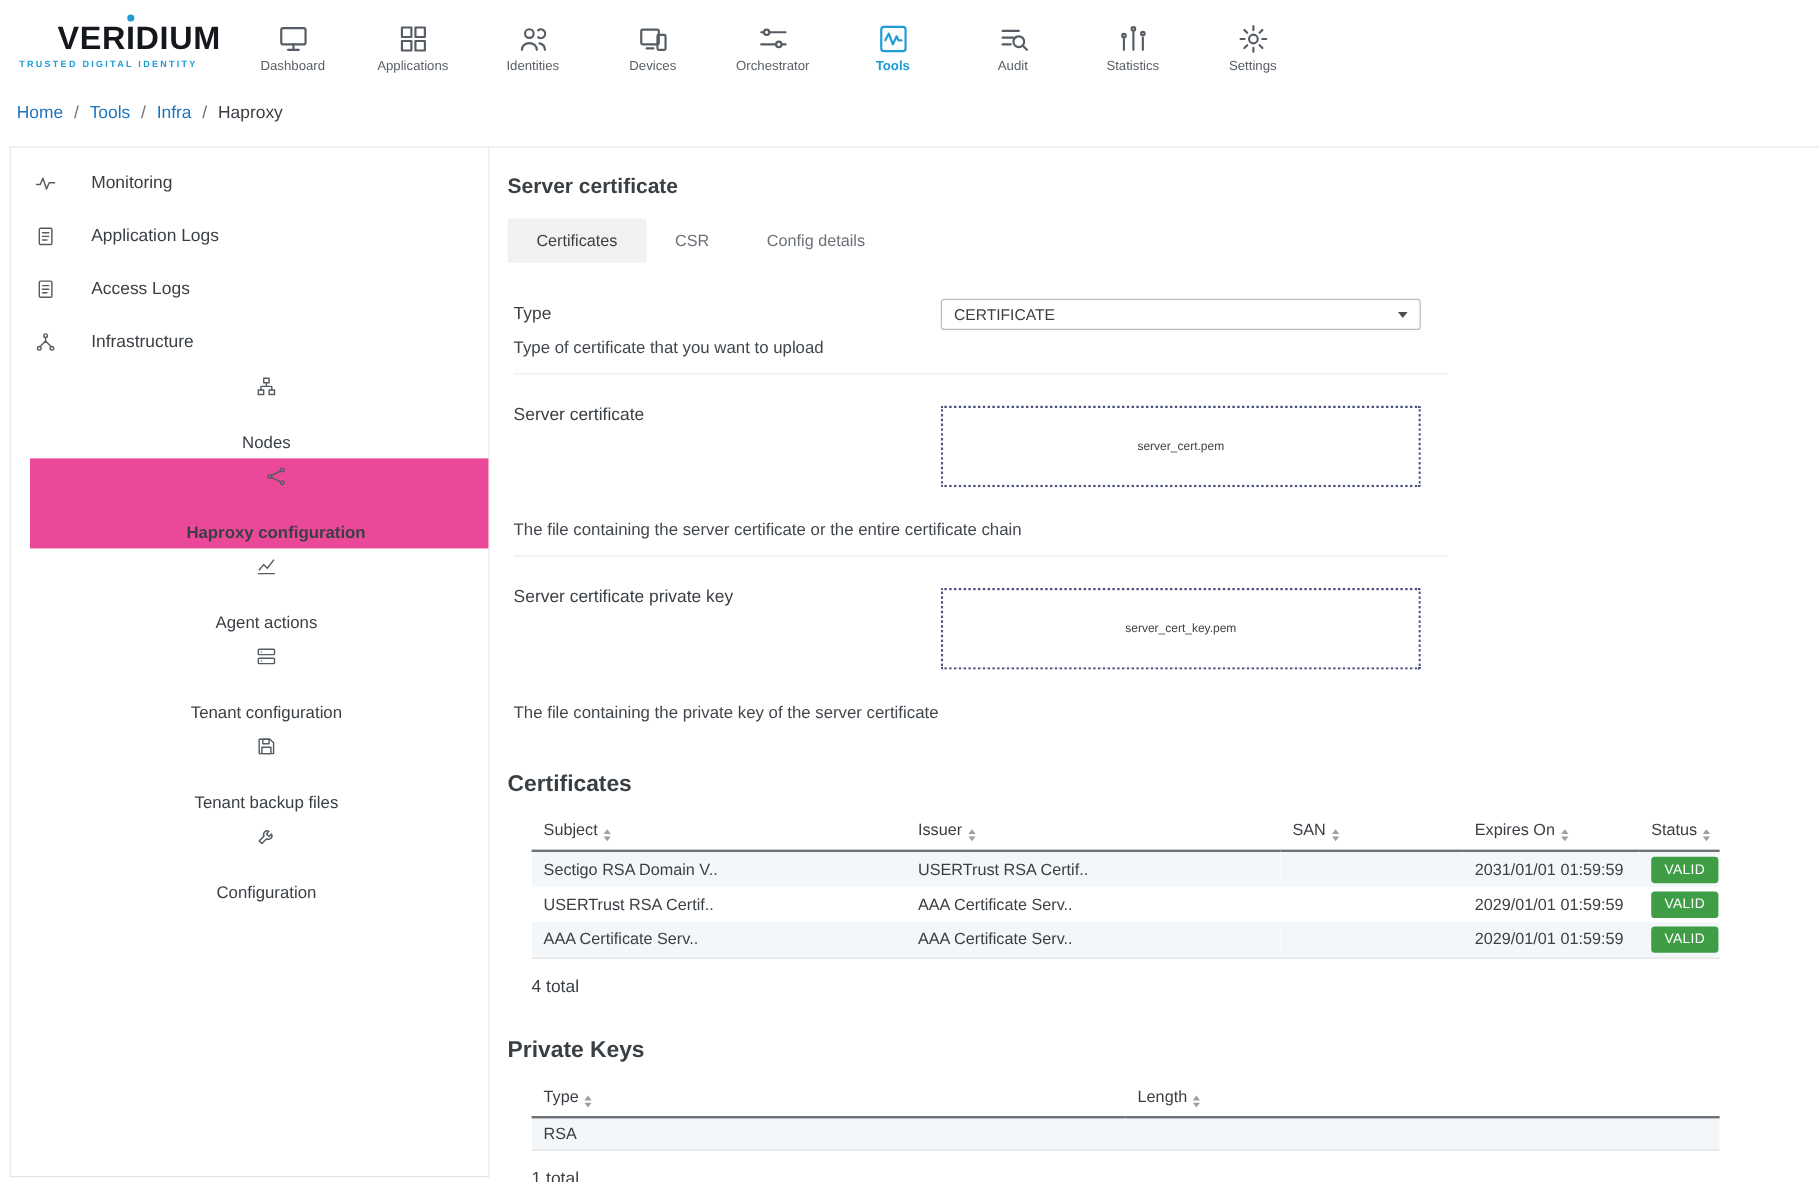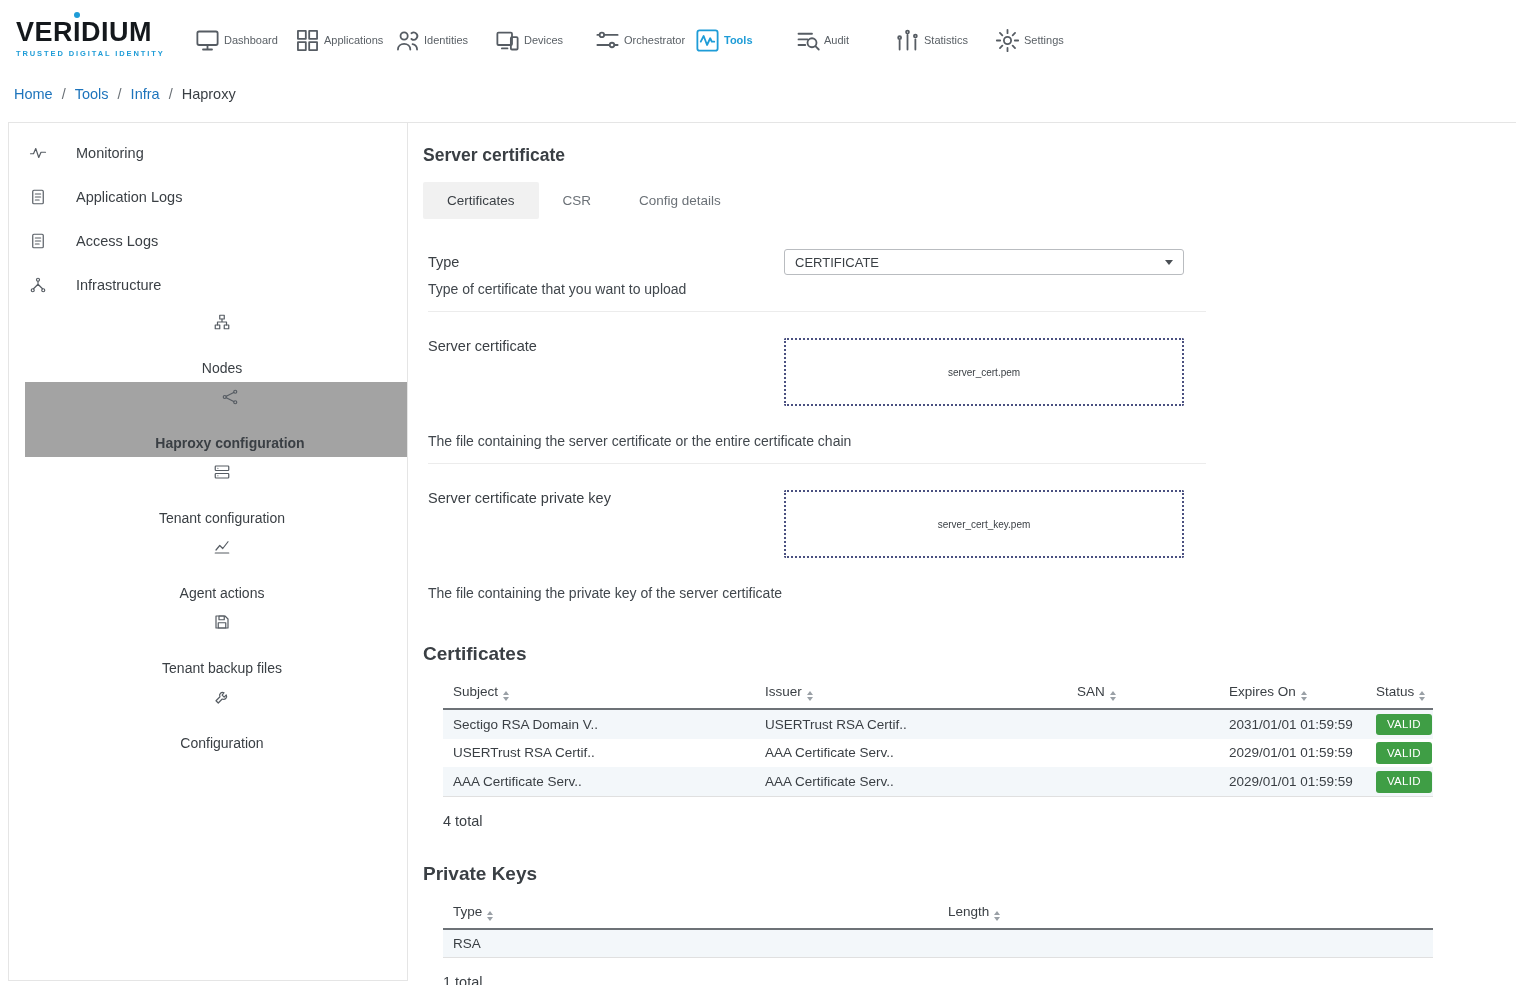--- a/index.html
+++ b/index.html
@@ -13,47 +13,47 @@
   *{box-sizing:border-box;}
   html,body{margin:0;padding:0;}
   body{
     width:1516px;height:985px;overflow:hidden;background:#fff;
     font-family:"Liberation Sans","DejaVu Sans",sans-serif;color:var(--text);
   }
 
   
   .topbar{height:76px;display:flex;align-items:center;padding:0 16px;background:#fff;}
   .logo{width:168px;flex-shrink:0;cursor:pointer;}
-  .logo-name{font-size:27px;font-weight:800;color:#14181c;letter-spacing:.5px;line-height:1;}
+  .logo-name{font-size:27px;font-weight:800;color:#14181c;letter-spacing:.5px;line-height:1;text-align:right;}
   .i-dot{position:relative;display:inline-block;}
   .i-dot::after{content:'';position:absolute;left:50%;transform:translateX(-50%);top:-7px;
     width:6px;height:6px;border-radius:50%;background:var(--accent);}
   .logo-tagline{font-size:7.5px;letter-spacing:1.9px;color:var(--accent);font-weight:700;margin-top:3px;}
   .top-nav{display:flex;margin-left:10px;}
-  .nav-item{width:100px;display:flex;align-items:center;gap:3px;cursor:pointer;padding-top:4px;}
+  .nav-item{width:100px;display:flex;flex-direction:column;align-items:center;gap:3px;cursor:pointer;padding-top:4px;}
   .nav-label{font-size:11px;color:var(--muted);}
   .nav-item.active .nav-label{color:var(--accent);font-weight:700;}
   .nav-item.active .icon{color:var(--accent);}
   .icon{display:inline-flex;color:#565c63;}
   .icon svg{display:block;}
   .nav-icon svg{width:27px;height:27px;}
   .side-icon svg{width:18px;height:18px;}
 
   
   .breadcrumb{padding:10px 16px 20px 14px;font-size:14.5px;display:flex;gap:9px;align-items:center;}
   .bc-item{color:var(--text);}
   .bc-item.link{color:var(--link);cursor:pointer;}
   .bc-sep{color:#6b7177;}
 
   
   .layout{display:flex;align-items:stretch;height:859px;}
   .sidebar{width:400px;margin-left:8px;flex-shrink:0;border:1px solid var(--border);background:#fff;padding-top:8px;}
   .side-item{display:flex;align-items:center;gap:29px;padding:13px 20px;font-size:14.5px;color:var(--text);cursor:pointer;}
   .side-item.sub{padding:6px 20px 6px 48px;font-size:14px;flex-direction:column;}
-  .side-item.active{background:#a3a3a3;font-weight:700;margin-left:16px;}
+  .side-item.active{background:#ec4899;font-weight:700;margin-left:16px;}
   .side-item .icon{flex-shrink:0;}
 
   .main{flex:1;border-top:1px solid var(--border);padding:16px 0 0 15px;background:#fff;}
   .page-title{font-size:17.5px;font-weight:700;margin:6px 0 16px;}
 
   .tabs{display:flex;}
   .tab{padding:11px 24px;font-size:13.5px;color:#6b7177;cursor:pointer;border-radius:2px;}
   .tab.active{background:#f1f1f1;color:var(--text);}
 
   
@@ -265,34 +265,34 @@
             <circle cx="19" cy="5" r="2"></circle>
             <circle cx="19" cy="19" r="2"></circle>
             <path d="M7 11l10-5M7 13l10 5"></path>
           </svg>
         </span>
         <span>Haproxy configuration</span>
       </div>
       <div class="side-item sub">
         <span class="icon side-icon">
           <svg viewBox="0 0 24 24" fill="none" stroke="currentColor" stroke-width="1.6" stroke-linecap="round" stroke-linejoin="round">
+            <path d="M3 20h18M4 16l5-6 4 4 7-9"></path>
+          </svg>
+        </span>
+        <span>Agent actions</span>
+      </div>
+      <div class="side-item sub">
+        <span class="icon side-icon">
+          <svg viewBox="0 0 24 24" fill="none" stroke="currentColor" stroke-width="1.6" stroke-linecap="round" stroke-linejoin="round">
             <rect x="3" y="4" width="18" height="6" rx="1"></rect>
             <rect x="3" y="14" width="18" height="6" rx="1"></rect>
             <path d="M6.5 7h.01M6.5 17h.01"></path>
           </svg>
         </span>
         <span>Tenant configuration</span>
-      </div>
-      <div class="side-item sub">
-        <span class="icon side-icon">
-          <svg viewBox="0 0 24 24" fill="none" stroke="currentColor" stroke-width="1.6" stroke-linecap="round" stroke-linejoin="round">
-            <path d="M3 20h18M4 16l5-6 4 4 7-9"></path>
-          </svg>
-        </span>
-        <span>Agent actions</span>
       </div>
       <div class="side-item sub">
         <span class="icon side-icon">
           <svg viewBox="0 0 24 24" fill="none" stroke="currentColor" stroke-width="1.6" stroke-linecap="round" stroke-linejoin="round">
             <path d="M4 4h12l4 4v12H4z"></path>
             <rect x="8" y="4" width="7" height="5"></rect>
             <rect x="7" y="13" width="10" height="7"></rect>
           </svg>
         </span>
         <span>Tenant backup files</span>

